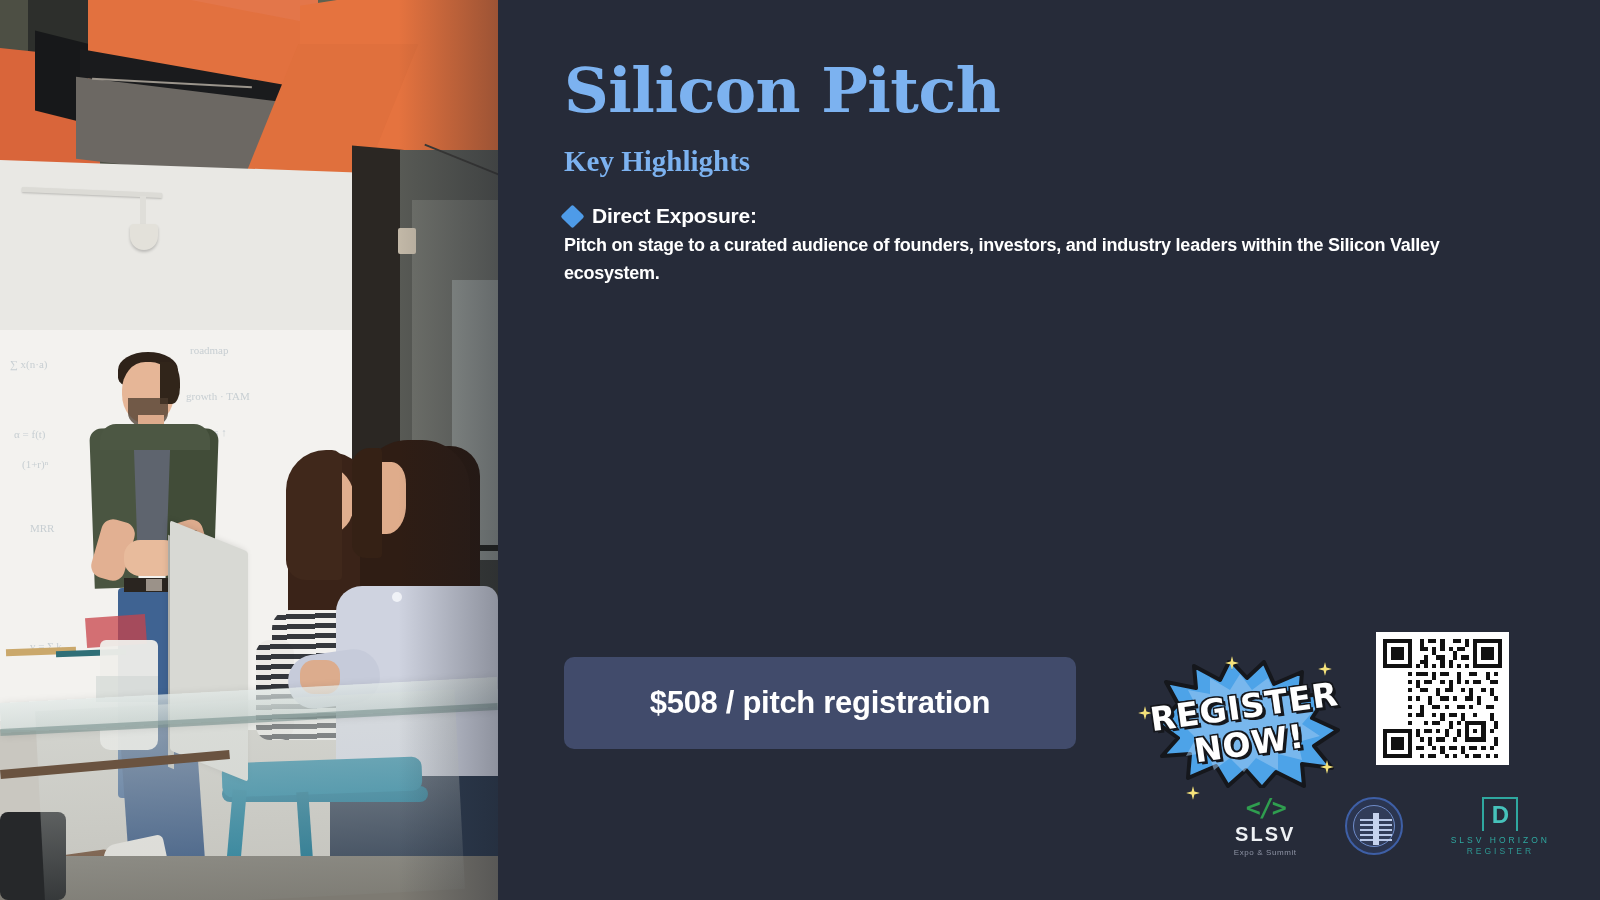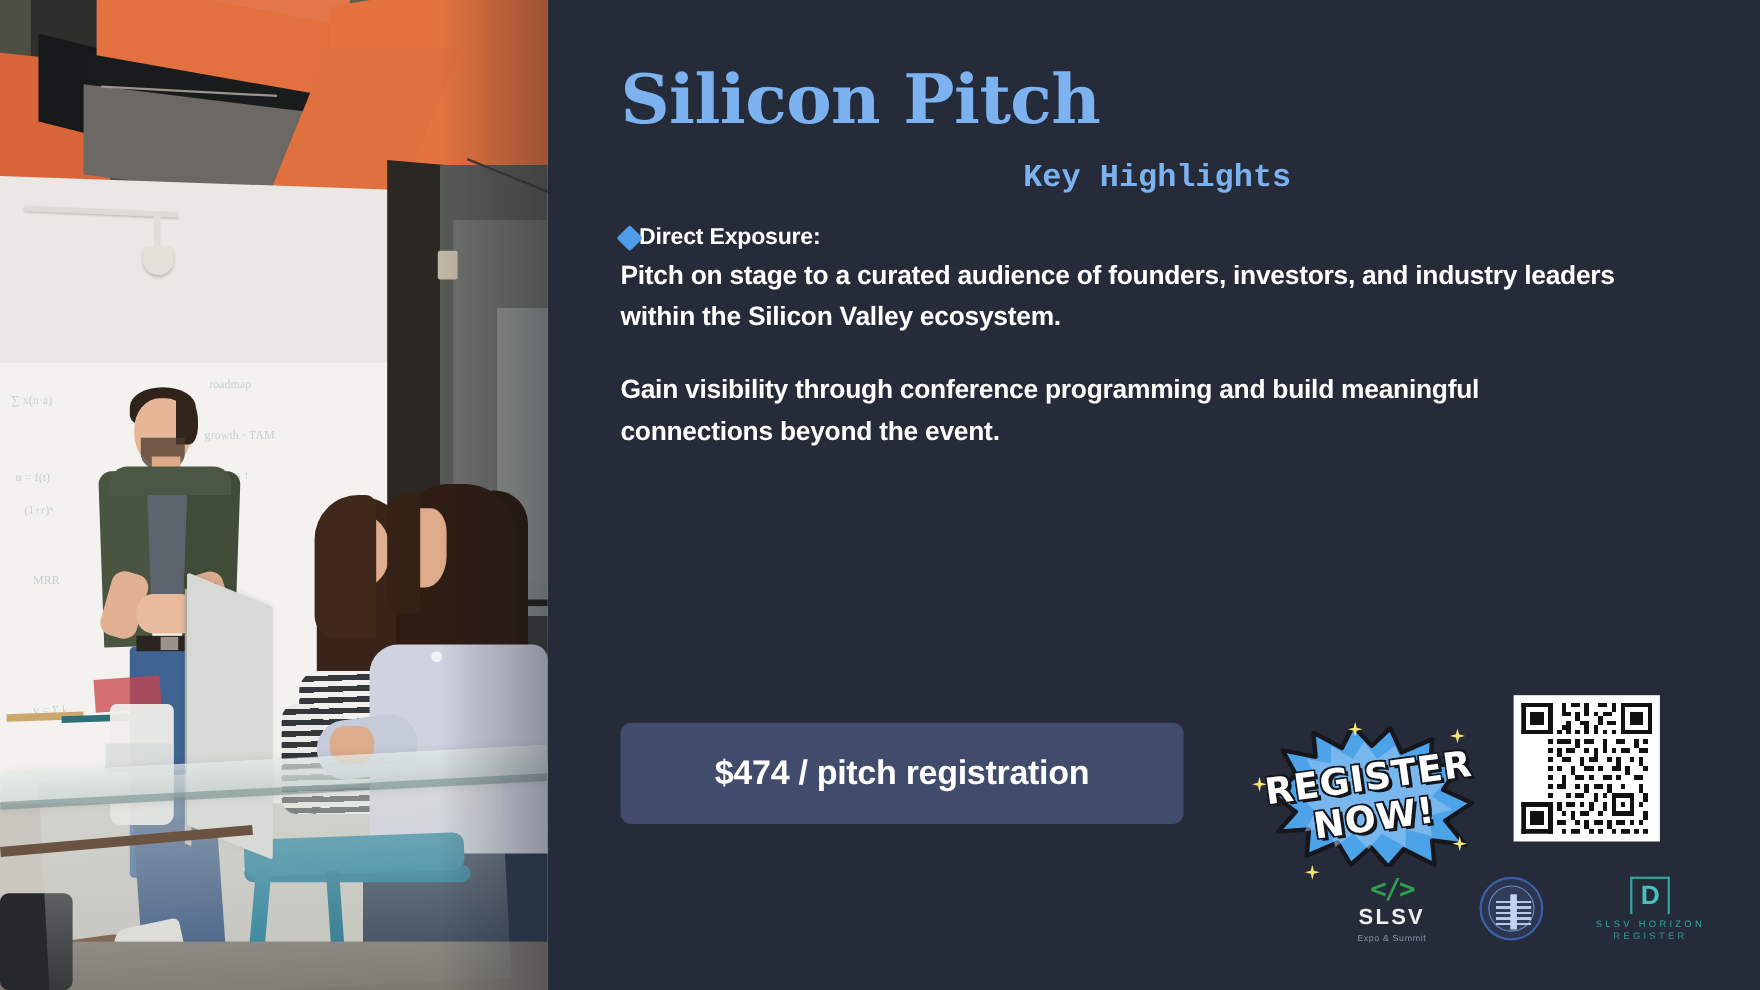--- a/index.html
+++ b/index.html
@@ -120,31 +120,31 @@
   .pencil2{ left:56px; top:650px; width:70px; height:6px; background:#2f6f77; transform:rotate(-2deg);}
   .bin{ left:0px; top:812px; width:66px; height:88px; background:#26282a; border-radius:8px;}
   .floor{ left:0; top:856px; width:498px; height:44px; background:#7d7a72; }
   .photo-grad{ left:0; top:0; width:498px; height:900px;
                background:linear-gradient(90deg,rgba(0,0,0,0) 80%,rgba(20,24,34,.35) 100%); }
 
   
   .panel{ position:relative; flex:1; padding:58px 60px 0 66px; }
   .title{ font-family:"DejaVu Serif", serif; font-weight:bold; font-size:62px;
           color:#7CB2F0; letter-spacing:-.5px; line-height:1.05; }
-  .subtitle{ font-family:Liberation Mono, monospace; font-weight:bold; font-size:29px;
-             color:#7CB2F0; margin-top:22px;text-align:center; }
+  .subtitle{ font-family:Liberation Serif, serif; font-weight:bold; font-size:29px;
+             color:#7CB2F0; margin-top:22px; }
 
   .bullets{ margin-top:26px; }
   .blk{ margin-bottom:30px; }
-  .blk-head{ display:flex; align-items:center; margin-bottom:4px; }
+  .blk-head{ display:flex; align-items:center; gap:11px; margin-bottom:4px; }
   .diamond{ width:17px; height:17px; background:#4E9BE8; transform:rotate(45deg);
             border-radius:2px; flex:0 0 17px; }
   .blk-title{ font-size:21px; font-weight:bold; color:#ffffff;
               font-family:"Liberation Sans", sans-serif; letter-spacing:-.2px; }
-  .blk-body{ font-size:24px; font-weight:bold; color:#ffffff; line-height:1.55;
+  .blk-body{ font-size:18px; font-weight:bold; color:#ffffff; line-height:1.55;
              max-width:905px; letter-spacing:-.25px; }
 
   
   .bottom{ position:absolute; left:66px; right:50px; top:652px; height:150px; }
   .price-btn{ position:absolute; left:0; top:5px; width:512px; height:92px;
               background:#414B6B; border-radius:10px; display:flex;
               align-items:center; justify-content:center; border:none; cursor:pointer; }
   .price-btn span{ font-size:31px; font-weight:bold; color:#ffffff; letter-spacing:-.3px;
                    font-family:"Liberation Sans", sans-serif; }
 
@@ -302,29 +302,28 @@
       <div class="blk">
         <div class="blk-head">
           <span class="diamond"></span>
           <span class="blk-title">Direct Exposure:</span>
         </div>
         <div class="blk-body">Pitch on stage to a curated audience of founders, investors, and industry leaders within the Silicon Valley ecosystem.</div>
       </div>
 
 
       <div class="blk">
-        <div class="blk-body">Gain visibility through conference programming and build meaningful connections beyond the event.</div>
       </div>
 
     </div>
 
     <div class="bottom">
 
       <button class="price-btn">
-        <span>$474 / pitch registration</span>
+        <span>$508 / pitch registration</span>
       </button>
 
       <div class="badge">
         <svg class="burst" viewBox="0 0 190 128">
           <polygon points="7,64 26,44 14,22 44,28 42,6 68,20 78,0 95,18 112,2 122,24 150,12 148,36 176,34 160,58
                            186,70 162,86 180,108 150,104 152,126 124,112 110,128 94,110 76,126 64,106 36,118 38,94
                            10,96 26,78" fill="#4DA3E8" stroke="#15171c" stroke-width="4" stroke-linejoin="round"></polygon>
           <polygon points="28,62 44,46 36,30 58,34 58,18 78,30 88,14 100,30 116,18 124,36 146,28 142,48 164,48
                            150,64 168,76 146,82 150,100 126,94 126,110 104,98 92,112 78,98 62,110 56,92 34,96 44,78" fill="#9CC8F0" opacity="0.55"></polygon>
         </svg>

